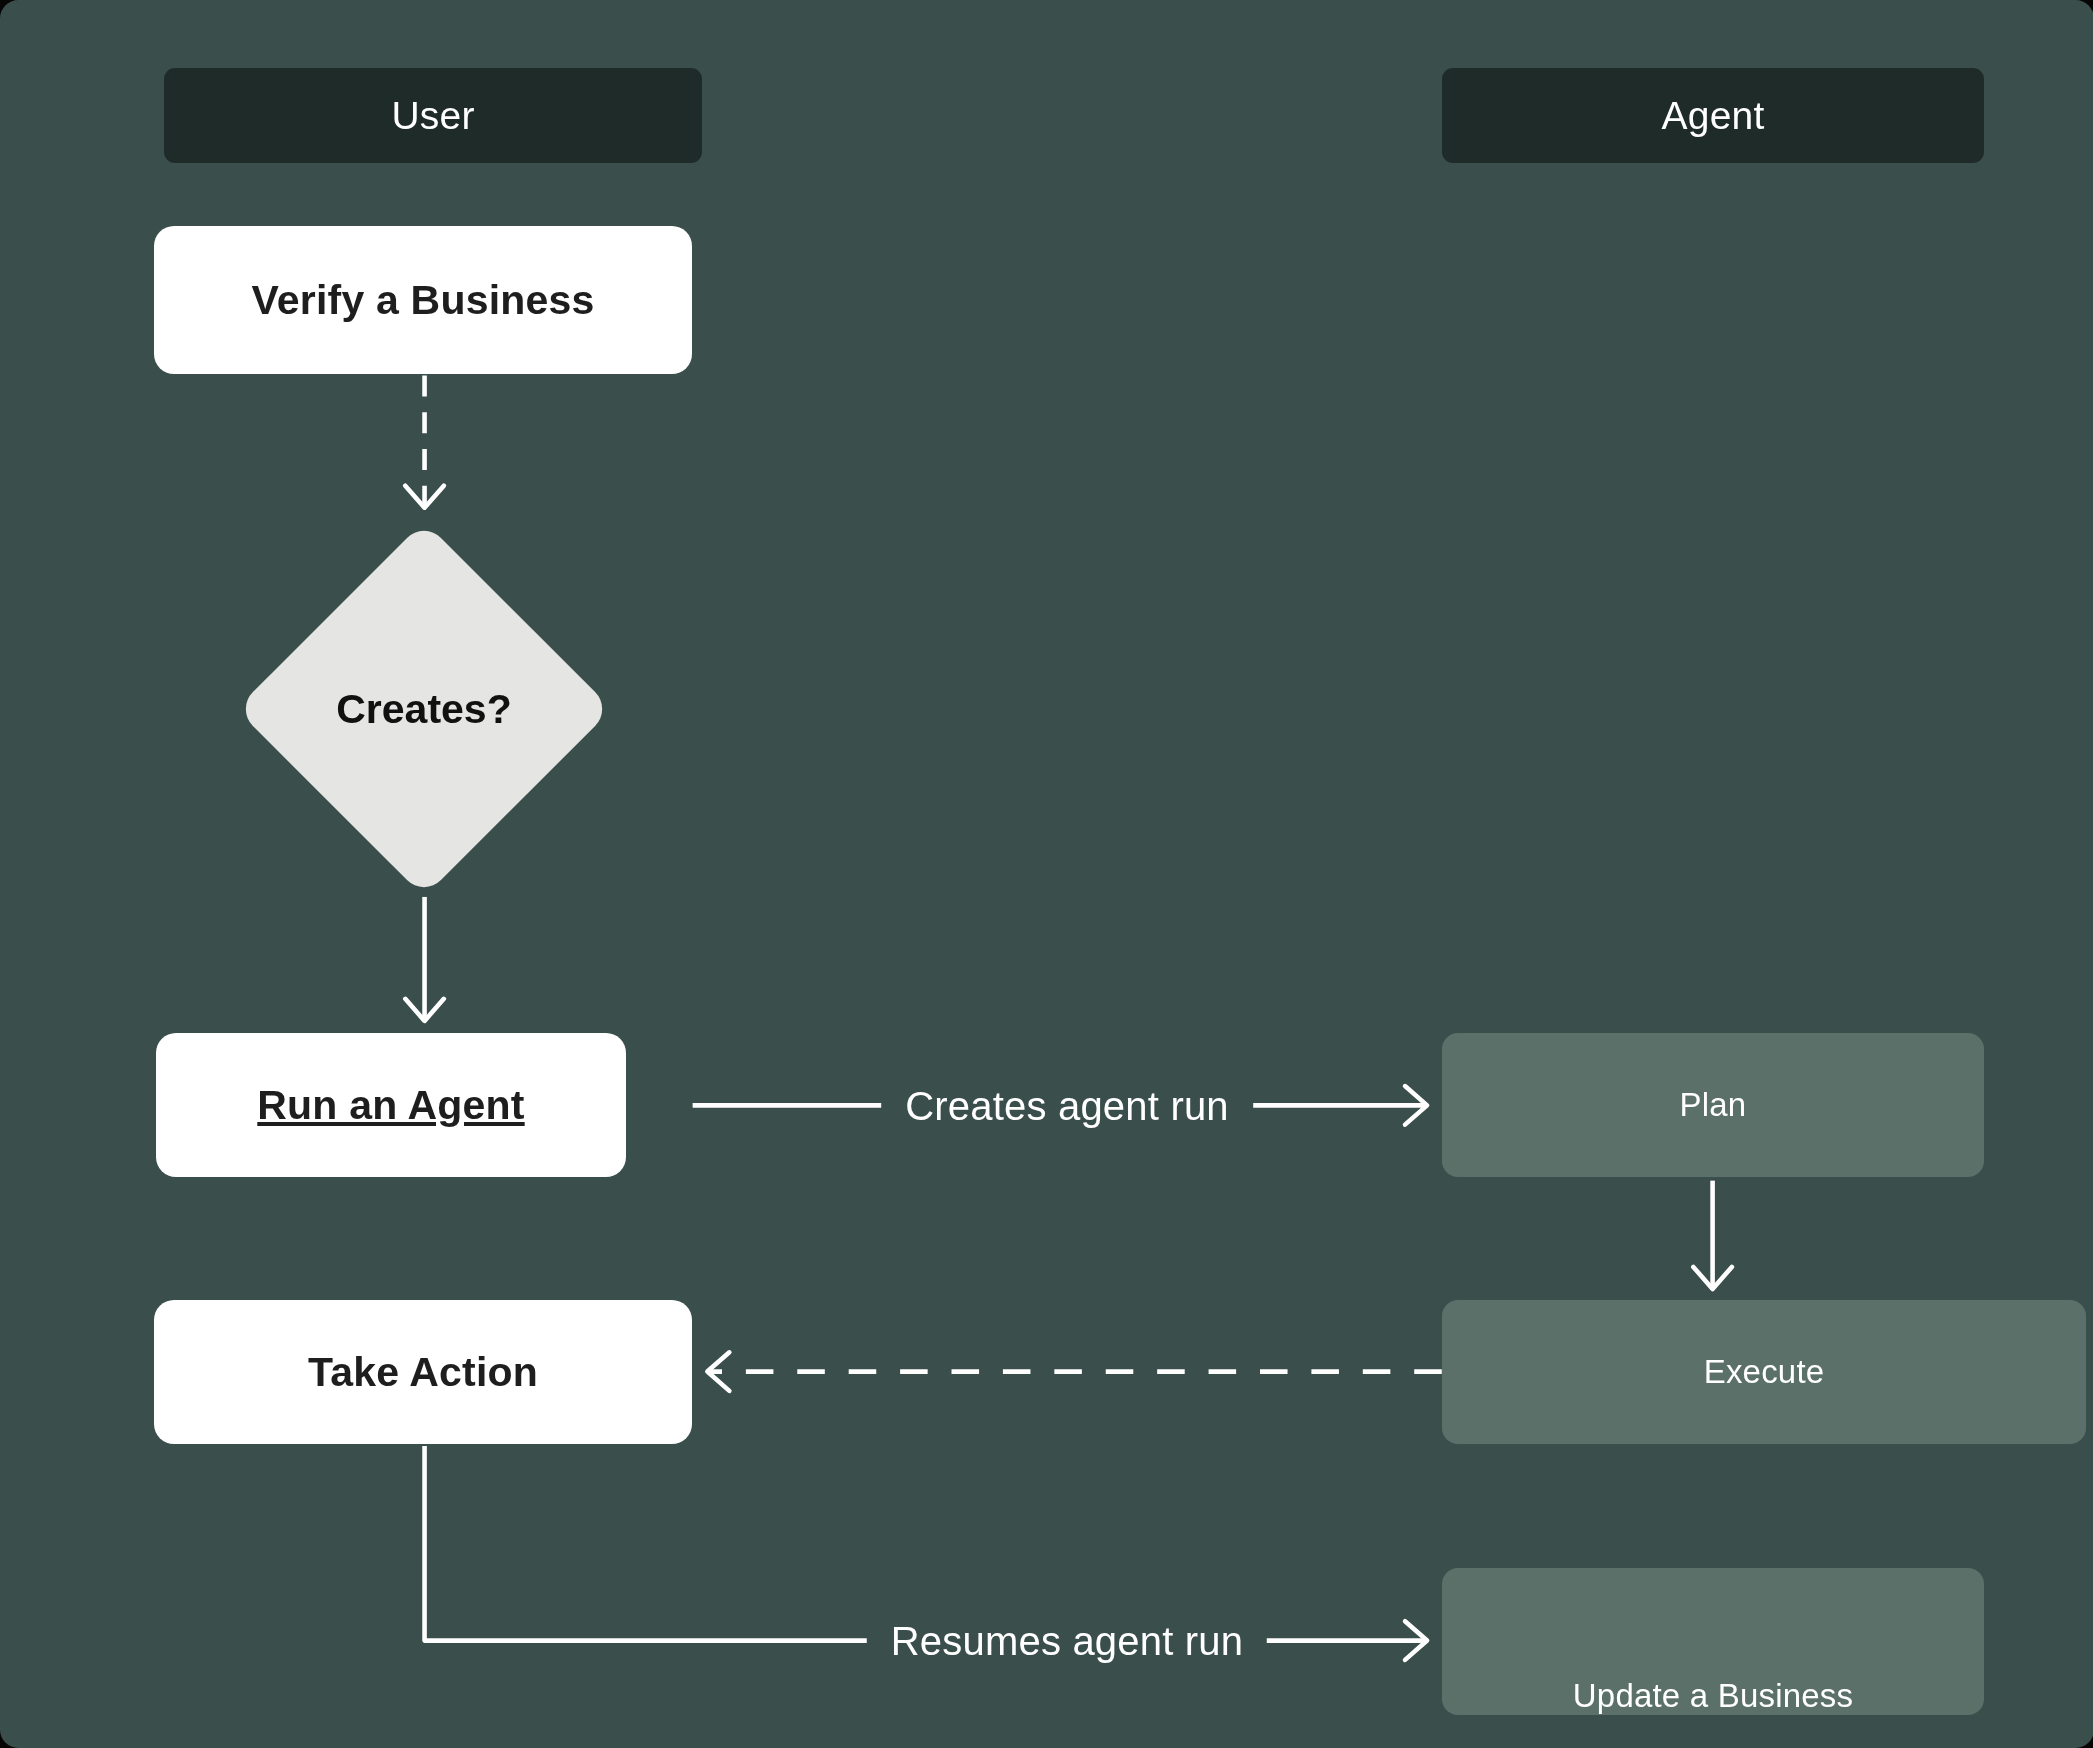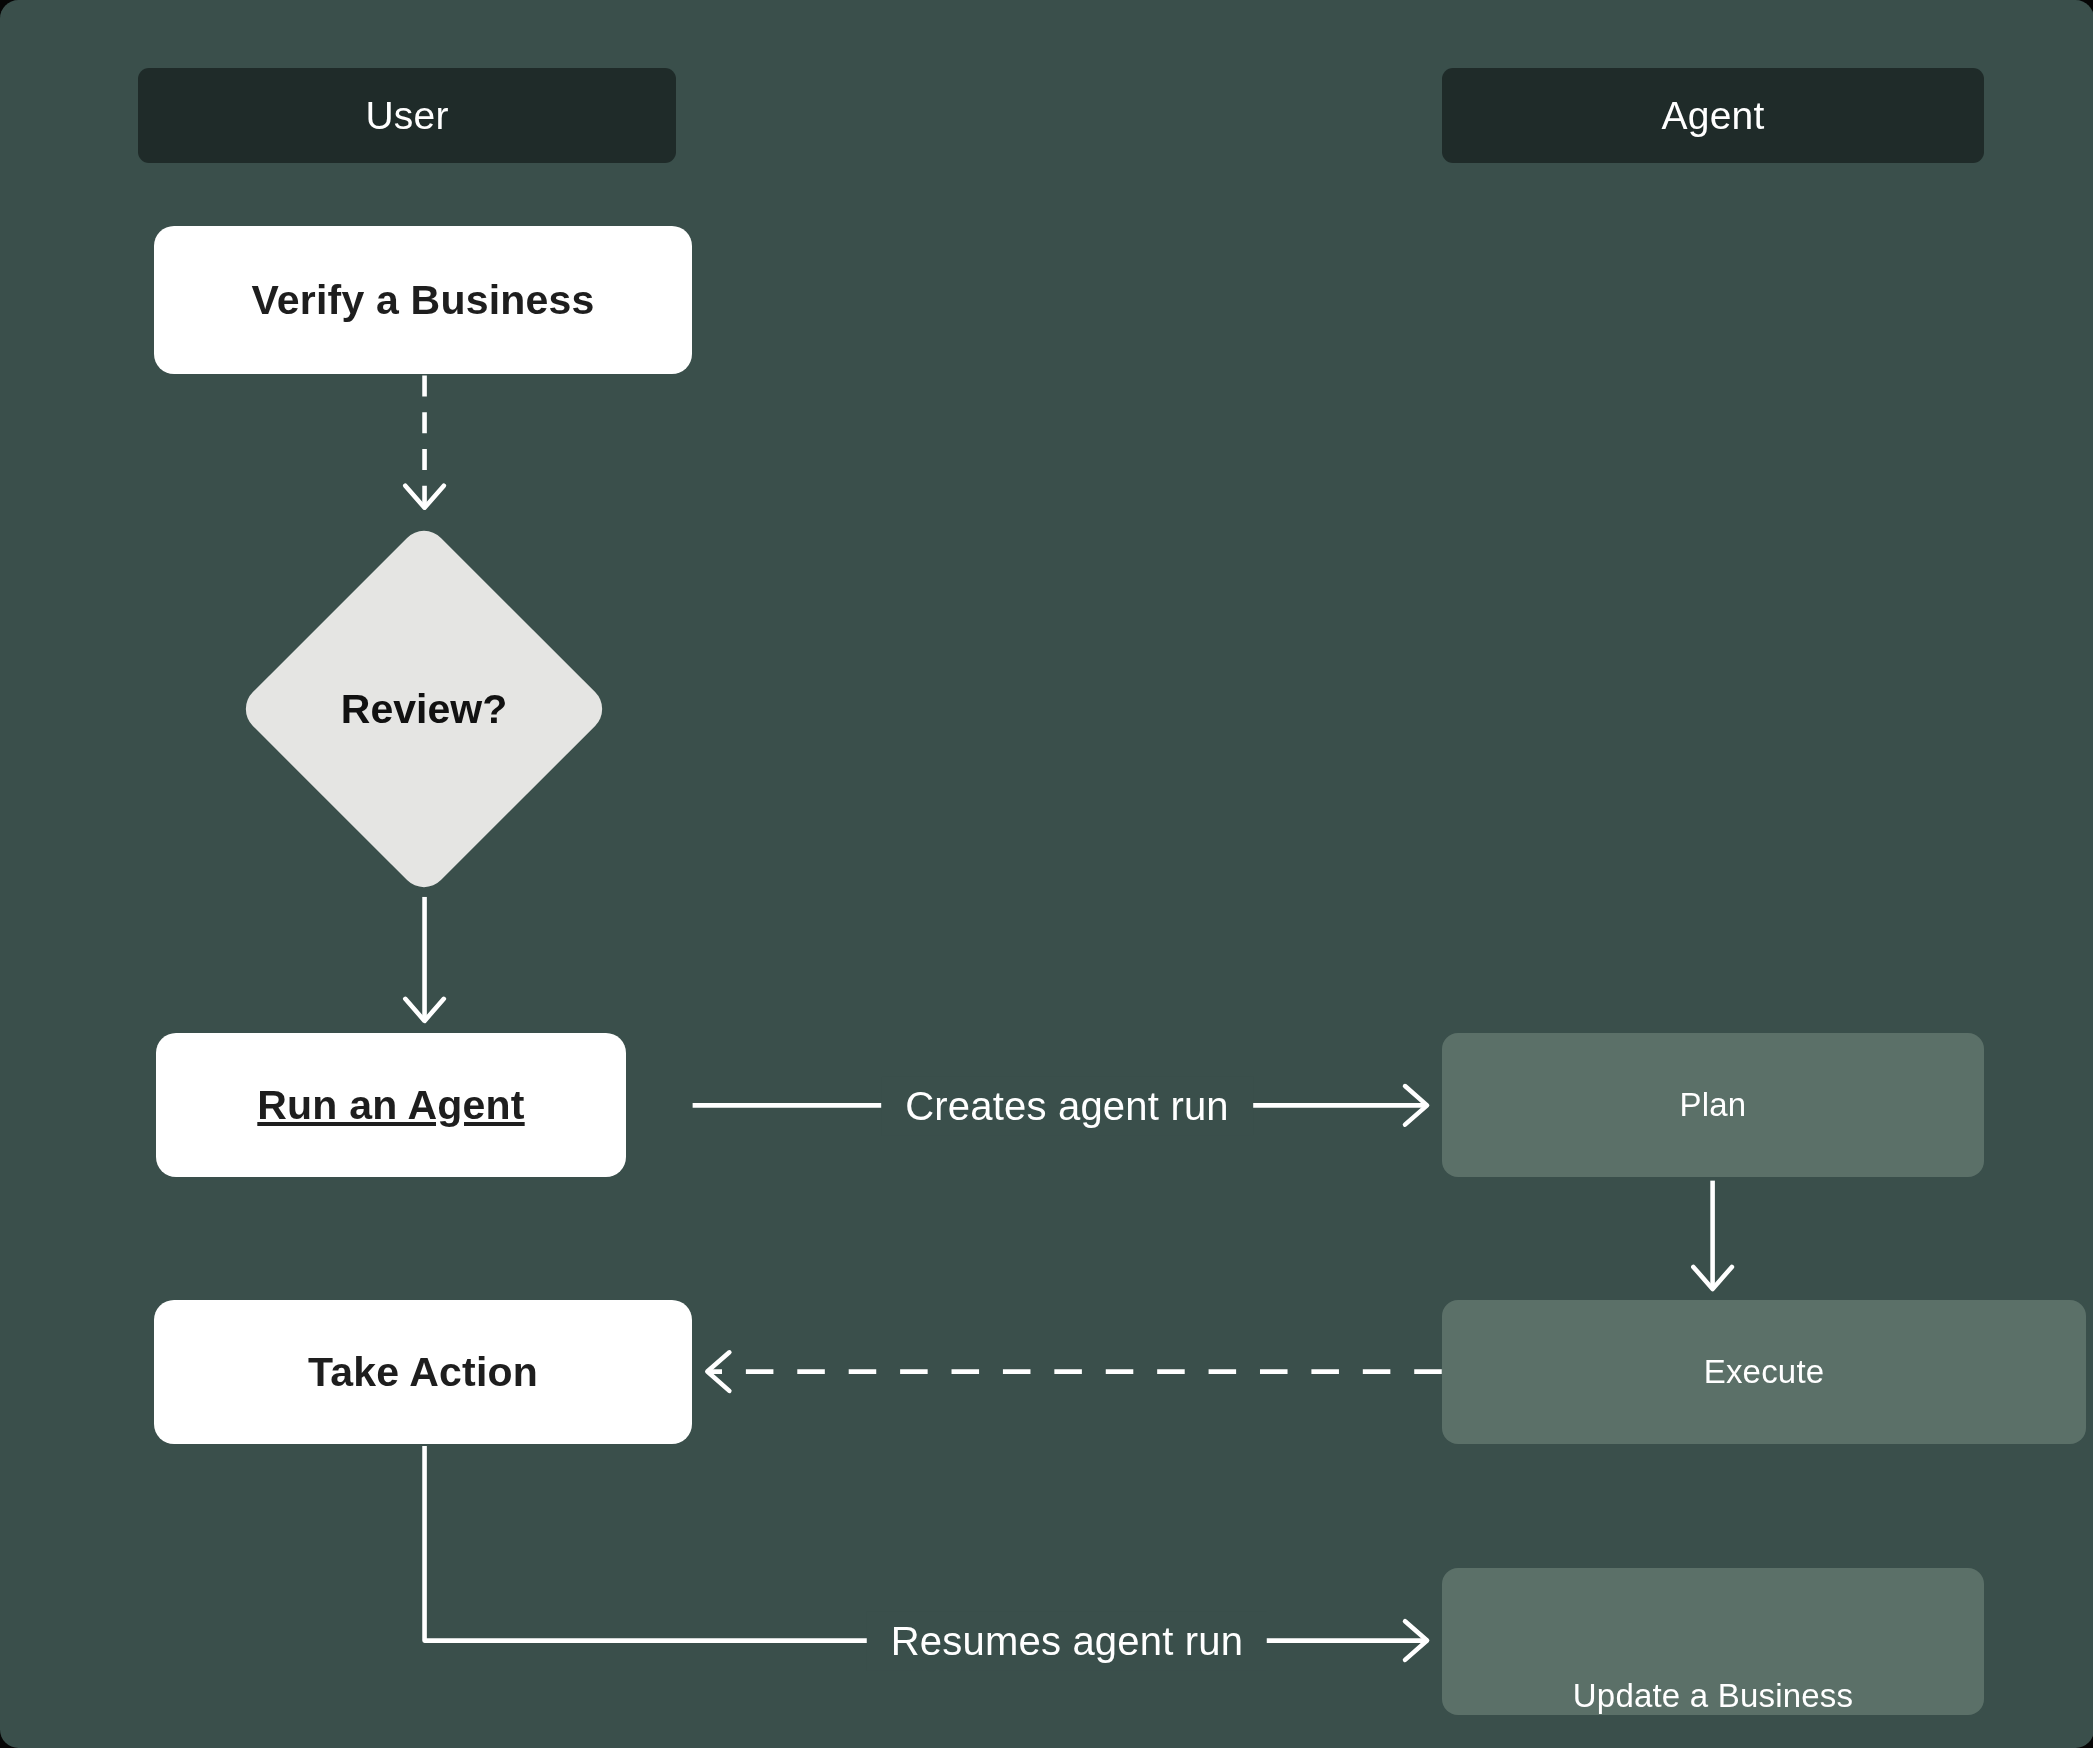--- a/index.html
+++ b/index.html
@@ -63,34 +63,34 @@
     <g fill="none" stroke-width="5">
       <path d="M462 409 V553" stroke-dasharray="23 17" marker-end="url(#chev)"></path>
       <path d="M462 977 V1112" marker-end="url(#chev)"></path>
       <path d="M754 1204 H1554" marker-end="url(#chev)"></path>
       <path d="M1865 1286 V1404" marker-end="url(#chev)"></path>
       <path d="M1570 1494 H770" stroke-dasharray="30 26" marker-end="url(#chev)"></path>
       <path d="M462 1575 V1787 H1554" stroke-linejoin="round" marker-end="url(#chev)"></path>
     </g>
   </svg>
 
-  <div class="abs lane-header" style="left:138px;top:68px;width:538px;height:95px;">
+  <div class="abs lane-header" style="left:164px;top:68px;width:538px;height:95px;">
     <span>User</span>
   </div>
   <div class="abs lane-header" style="left:1442px;top:68px;width:542px;height:95px;">
     <span>Agent</span>
   </div>
 
   <div class="abs task" style="left:154px;top:226px;width:538px;height:148px;">
     <span>Verify a Business</span>
   </div>
 
   <div class="abs diamond-shape" style="left:291px;top:576px;width:266px;height:266px;"></div>
   <div class="abs diamond-label" style="left:291px;top:576px;width:266px;height:266px;">
-    <span>Review?</span>
+    <span>Creates?</span>
   </div>
 
   <div class="abs task" style="left:156px;top:1033px;width:470px;height:144px;text-decoration:underline;">
     <span>Run an Agent</span>
   </div>
 
   <div class="abs task" style="left:154px;top:1300px;width:538px;height:144px;">
     <span>Take Action</span>
   </div>
 

